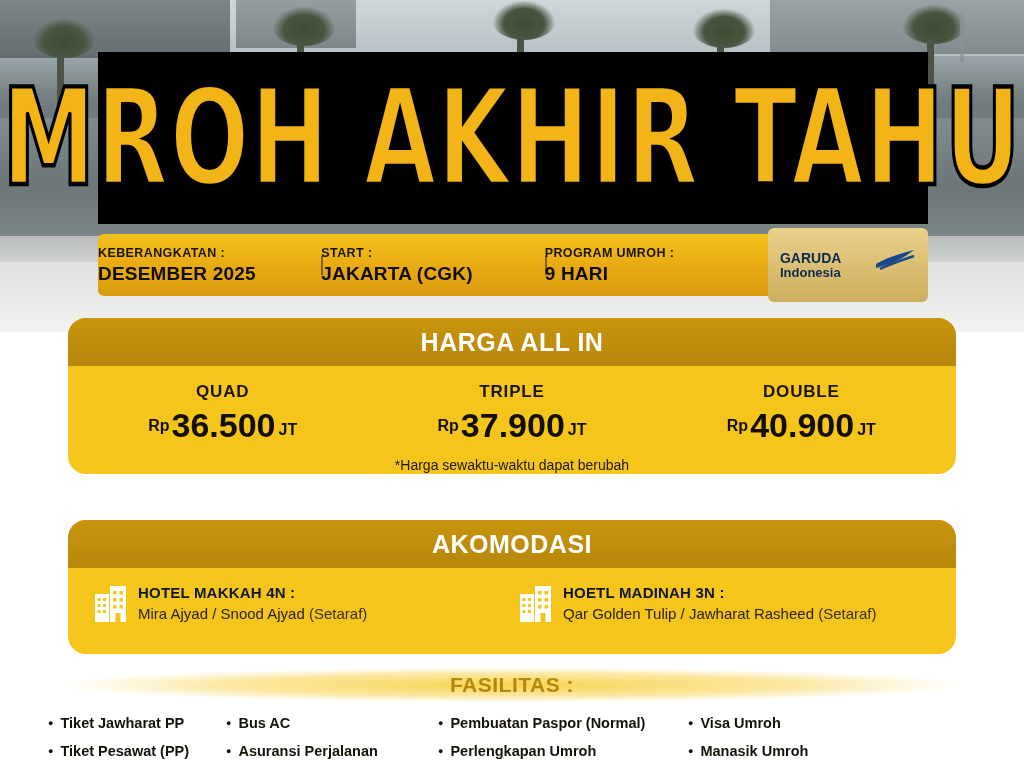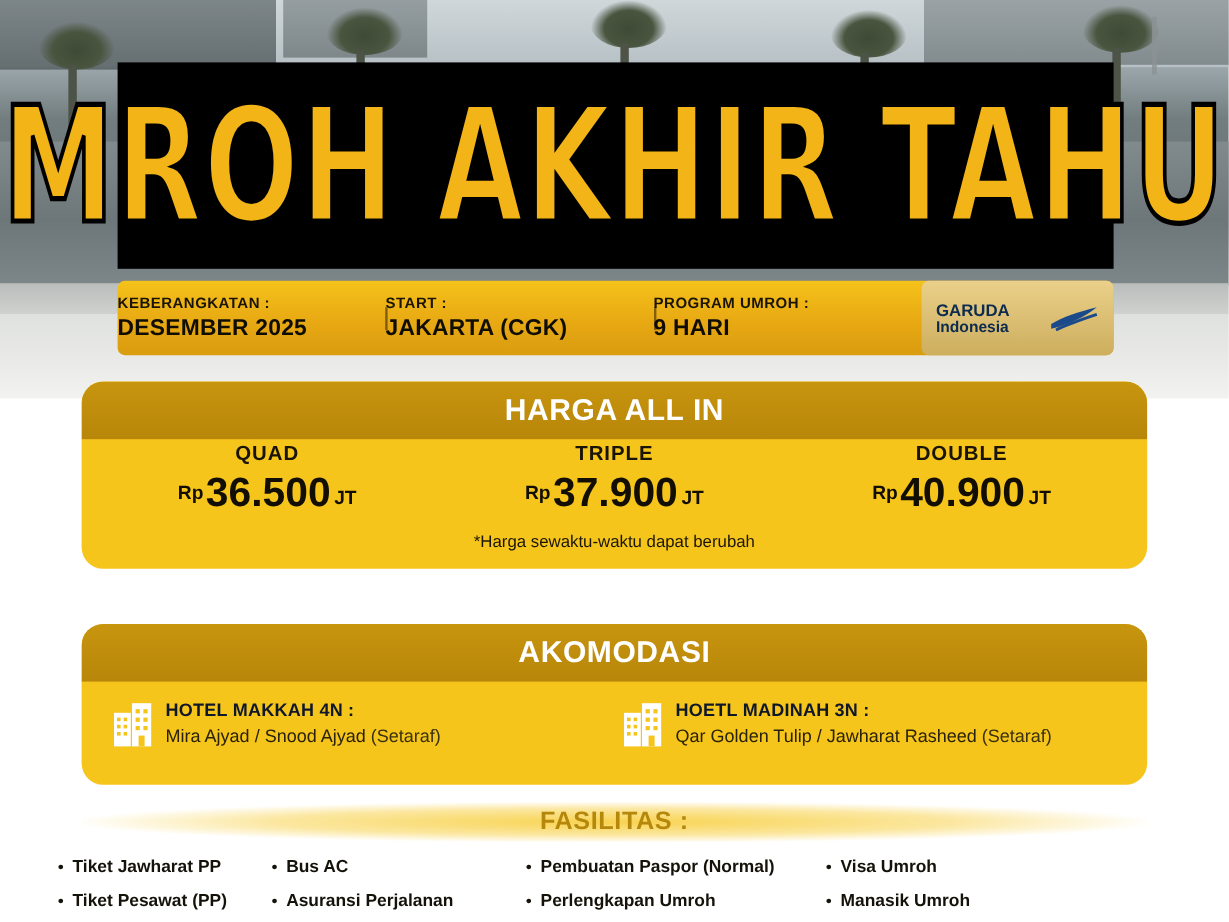--- a/index.html
+++ b/index.html
@@ -91,21 +91,21 @@
     background: rgba(0,0,0,.45);
   }
   .info-label {
     font-size: 12.5px; font-weight: 700; color:#1a1406; letter-spacing:.4px;
     margin-bottom: 3px;
   }
   .info-value {
     font-size: 19px; font-weight: 700; color:#100d04; letter-spacing:.2px;
   }
   .airline-badge {
-    width: 160px; height: 62px; flex: 0 0 160px;
+    width: 160px; height: 74px; flex: 0 0 160px;
     background: linear-gradient(to bottom,#ead08a,#cdae5d);
     border-radius: 6px;
     display:flex; align-items:center; gap:6px; padding-left:12px;
     position: relative;
   }
   .airline-name { font-size: 14px; font-weight: 700; color:#0d2b4e; line-height:1.05; }
   .airline-name small { display:block; font-size:13px; font-weight:700; }
   .garuda-mark {
     position:absolute; right: 12px; top: 16px; width: 42px; height: 30px;
   }
@@ -117,21 +117,21 @@
     border-radius: 18px;
     overflow: hidden;
   }
   .panel-head {
     height: 48px;
     background: linear-gradient(to bottom,#c8950f,#b88609);
     display:flex; align-items:center; justify-content:center;
     color:#ffffff; font-size: 25px; font-weight: 700; letter-spacing:.5px;
   }
   #price-panel { top: 318px; height: 156px; }
-  .price-row { display:flex; padding: 2px 10px 0 10px; }
+  .price-row { display:flex; padding: 16px 10px 0 10px; }
   .price-col { flex:1 1 0; text-align:center; }
   .price-tier { font-size: 17px; font-weight:700; color:#1a1406; letter-spacing:.8px; }
   .price-amount {
     margin-top: 4px; color:#120e03; white-space:nowrap;
     font-size: 34px; font-weight: 700;
   }
   .price-amount .cur { font-size: 16px; font-weight:700; vertical-align: 6px; margin-right:2px; }
   .price-amount .unit { font-size: 16px; font-weight:700; vertical-align: 2px; margin-left:3px; }
   .price-note {
     text-align:center; font-size: 14px; color:#1b1607; margin-top: 12px;

